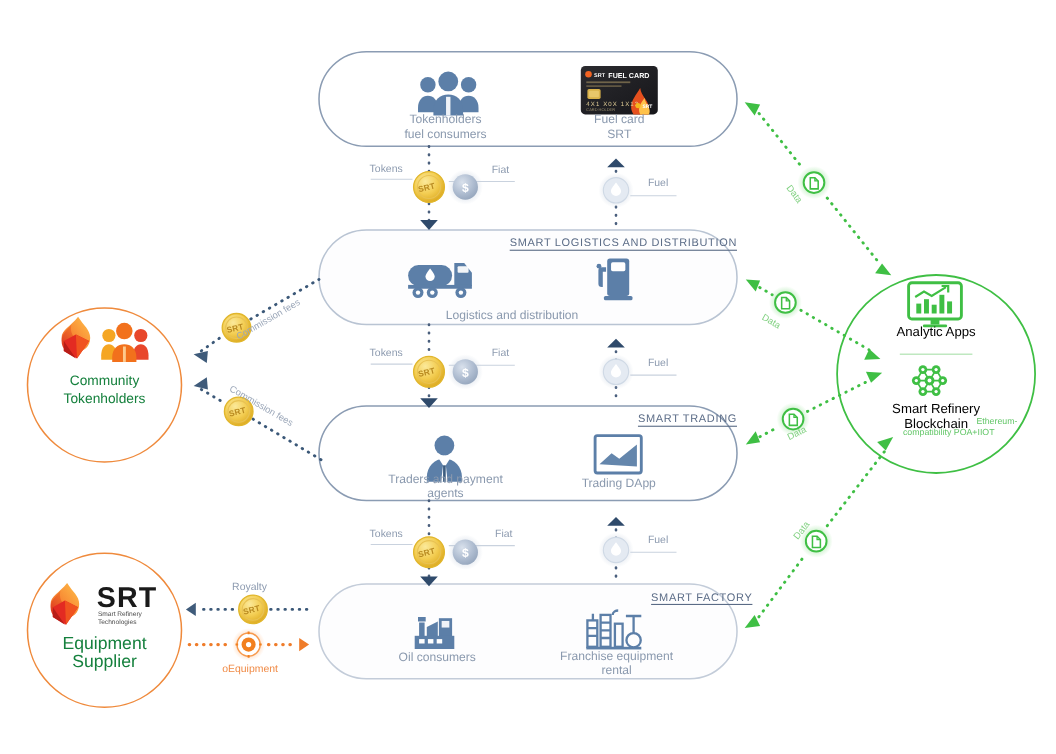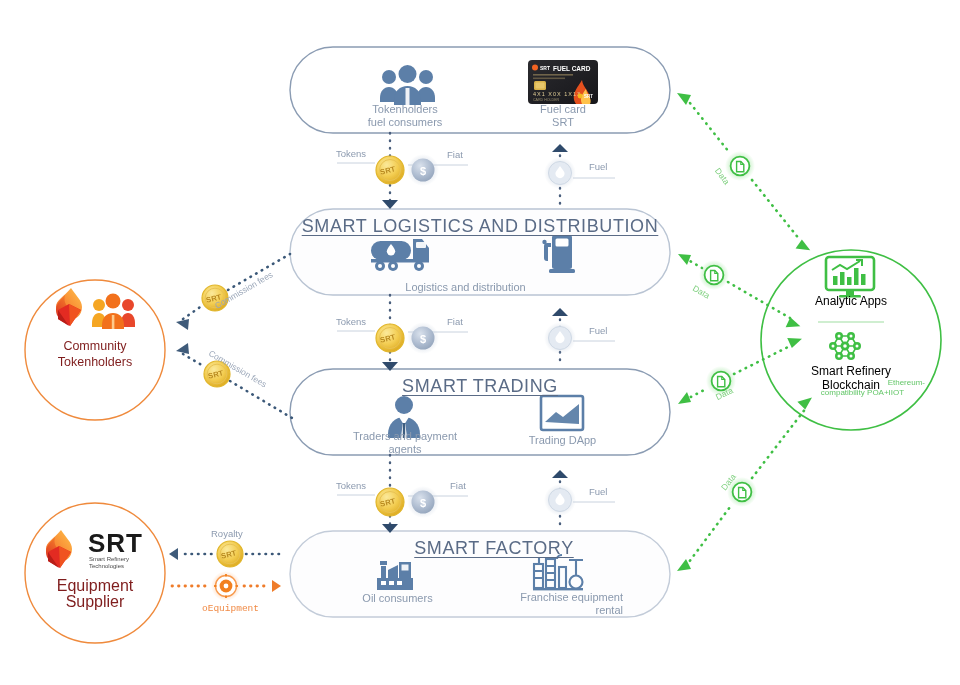--- a/index.html
+++ b/index.html
@@ -1,26 +1,26 @@
 <!DOCTYPE html>
 <html><head>
 <meta charset="utf-8">
 <style>
   html,body{margin:0;padding:0;background:#ffffff;}
   body{width:960px;height:685px;font-family:"Liberation Sans",sans-serif;overflow:hidden;position:relative;}
   #stage{position:absolute;left:0;top:0;width:960px;height:685px;}
   svg#canvas{position:absolute;left:0;top:0;width:960px;height:685px;}
 
   
-  .cap-title{position:absolute;font-size:18px;letter-spacing:.6px;color:#5a6b86;
-             text-decoration:underline;text-underline-offset:3px;text-align:center;white-space:nowrap;}
+  .cap-title{position:absolute;font-size:10px;letter-spacing:.6px;color:#5a6b86;
+             text-decoration:underline;text-underline-offset:3px;text-align:right;white-space:nowrap;}
   .cap-lbl{position:absolute;font-size:11px;color:#8a99ae;text-align:center;line-height:13px;}
   .flow-lbl{position:absolute;font-size:9.5px;color:#8c9aaf;white-space:nowrap;text-align:right;}
   .circ-lbl{position:absolute;text-align:center;line-height:16px;white-space:nowrap;}
-  .org{color:#7f1d1d;}
+  .org{color:#15803d;}
   .grn{color:#000000;}
   .rot-lbl{position:absolute;font-size:8.5px;color:#9aa6b8;white-space:nowrap;transform-origin:0 0;}
   .rot-grn{position:absolute;font-size:8.5px;color:#7fd07f;white-space:nowrap;transform-origin:0 0;}
   .srtlogo-txt{position:absolute;font-weight:bold;color:#1a1a1a;letter-spacing:1px;}
   .srtsub{position:absolute;font-size:6px;color:#4a4a4a;line-height:7px;}
   .coin-txt{position:absolute;font-size:7.5px;font-weight:bold;color:#b98a20;
             transform:rotate(-14deg);letter-spacing:.2px;}
 </style>
 </head>
 <body>
@@ -421,21 +421,21 @@
 <div class="cap-title" style="left:290px;top:216px;width:380px;">SMART LOGISTICS AND DISTRIBUTION</div>
 <div class="cap-title" style="left:290px;top:376px;width:380px;">SMART TRADING</div>
 <div class="cap-title" style="left:304px;top:538px;width:380px;">SMART FACTORY</div>
 
 <div class="cap-lbl" style="left:340px;top:103px;width:130px;">Tokenholders<br>fuel consumers</div>
 <div class="cap-lbl" style="left:503px;top:103px;width:120px;">Fuel card<br>SRT</div>
 <div class="cap-lbl" style="left:368px;top:281px;width:195px;">Logistics and distribution</div>
 <div class="cap-lbl" style="left:340px;top:430px;width:130px;">Traders and payment<br>agents</div>
 <div class="cap-lbl" style="left:505px;top:434px;width:115px;">Trading DApp</div>
 <div class="cap-lbl" style="left:340px;top:592px;width:115px;">Oil consumers</div>
-<div class="cap-lbl" style="left:498px;top:591px;width:125px;text-align:right;">Franchise equipment<br>rental</div>
+<div class="cap-lbl" style="left:498px;top:591px;width:125px;">Franchise equipment<br>rental</div>
 
 <div class="flow-lbl" style="left:336px;top:148px;">Tokens</div>
 <div class="flow-lbl" style="left:447px;top:149px;">Fiat</div>
 <div class="flow-lbl" style="left:589px;top:161px;">Fuel</div>
 
 <div class="flow-lbl" style="left:336px;top:316px;">Tokens</div>
 <div class="flow-lbl" style="left:447px;top:316px;">Fiat</div>
 <div class="flow-lbl" style="left:589px;top:325px;">Fuel</div>
 
 <div class="flow-lbl" style="left:336px;top:480px;">Tokens</div>
@@ -445,21 +445,21 @@
 <div class="coin-txt" style="left:380px;top:166px;">SRT</div>
 <div class="coin-txt" style="left:380px;top:334px;">SRT</div>
 <div class="coin-txt" style="left:380px;top:498px;">SRT</div>
 <div class="coin-txt" style="left:206px;top:294px;">SRT</div>
 <div class="coin-txt" style="left:208px;top:370px;">SRT</div>
 <div class="coin-txt" style="left:221px;top:550px;">SRT</div>
 
 <div class="rot-lbl" style="left:213px;top:302px;transform:rotate(-30deg);">Commission fees</div>
 <div class="rot-lbl" style="left:212px;top:348px;transform:rotate(30deg);">Commission fees</div>
 <div class="flow-lbl" style="left:211px;top:528px;color:#8c9aaf;">Royalty</div>
-<div class="flow-lbl" style="left:202px;top:603px;color:#f08a45;font-family:Liberation Mono, monospace;">oEquipment</div>
+<div class="flow-lbl" style="left:202px;top:603px;color:#f08a45;">oEquipment</div>
 
 <div class="rot-grn" style="left:721px;top:166px;transform:rotate(53deg);">Data</div>
 <div class="rot-grn" style="left:696px;top:283px;transform:rotate(30deg);">Data</div>
 <div class="rot-grn" style="left:714px;top:393px;transform:rotate(-26deg);">Data</div>
 <div class="rot-grn" style="left:719px;top:486px;transform:rotate(-52deg);">Data</div>
 
 <div class="circ-lbl org" style="left:25px;top:338px;width:140px;font-size:12.5px;">
   <span>Community</span><br>
   <span>Tokenholders</span>
 </div>

